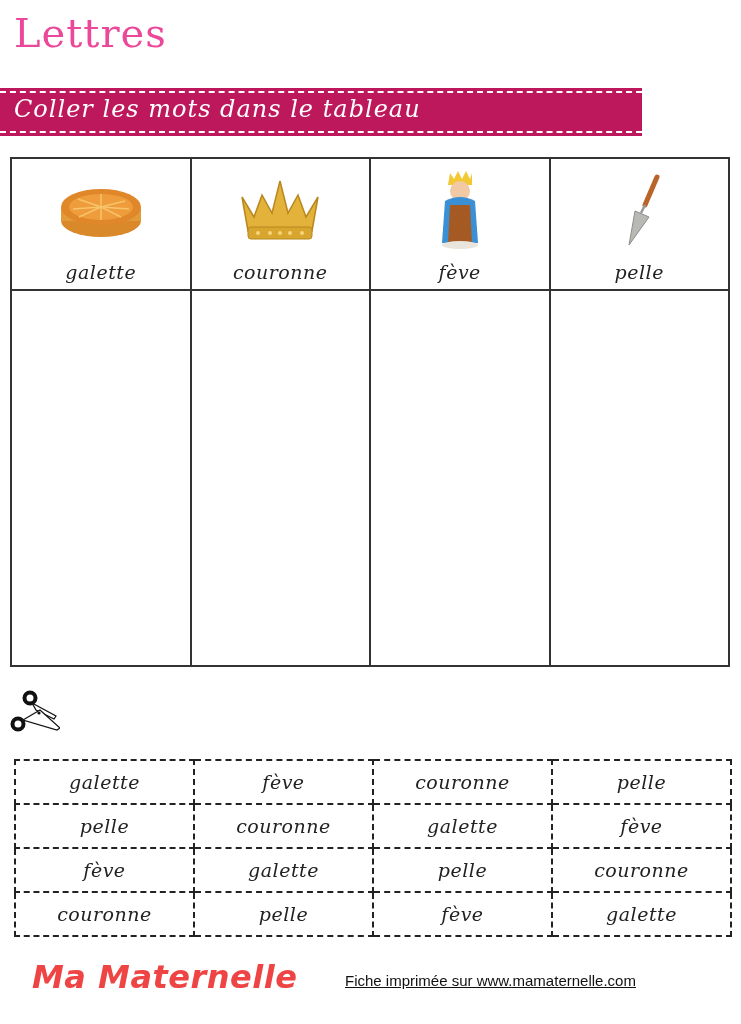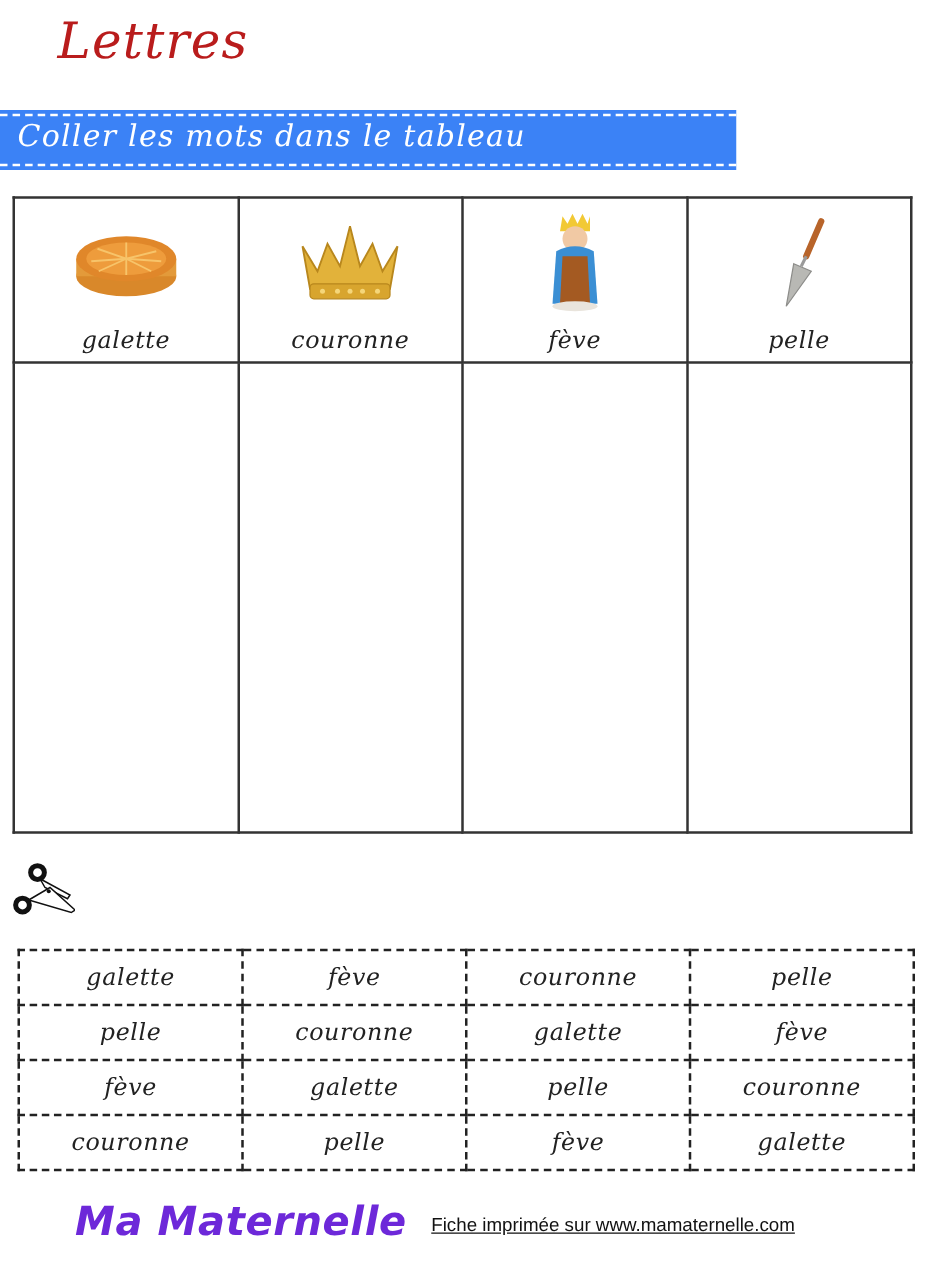--- a/index.html
+++ b/index.html
@@ -1,29 +1,28 @@
 <!DOCTYPE html>
 <html><head>
   <meta charset="utf-8">
   <style>
     * { box-sizing: border-box; margin: 0; padding: 0; }
     html, body { width: 741px; height: 1024px; background: #ffffff; overflow: hidden; }
     body { position: relative; font-family: "DejaVu Serif", serif; color: #111; }
 
     .title {
       position: absolute; left: 14px; top: 10px;
-      font-family: "DejaVu Serif", serif; font-style: italic;
-      font-size: 40px; color: #b91c1c; letter-spacing: 1px;
+      font-family: "DejaVu Serif", serif; 
+      font-size: 40px; color: #ec4899; letter-spacing: 1px;
       font-weight: normal;
-      margin-left: 32px;
     }
 
     .banner {
-      position: absolute; left: 0; top: 88px; width: 589px; height: 48px;
-      background: #3b82f6;
+      position: absolute; left: 0; top: 88px; width: 642px; height: 48px;
+      background: #be185d;
     }
     .banner .dash-top, .banner .dash-bottom {
       position: absolute; left: 0; right: 0; height: 0;
       border-top: 2px dashed #ffffff;
     }
     .banner .dash-top { top: 3px; }
     .banner .dash-bottom { bottom: 3px; }
     .banner .banner-text {
       position: absolute; left: 14px; top: 7px;
       font-family: "DejaVu Serif", serif; font-style: italic;
@@ -52,21 +51,21 @@
     }
     .cut-table td {
       border: 2px dashed #222; height: 44px; text-align: center; vertical-align: middle;
       font-family: "DejaVu Serif", serif; font-style: italic; font-size: 19px; color: #222;
       letter-spacing: 0.5px;
     }
 
     .footer-logo {
       position: absolute; left: 32px; top: 958px;
       font-family: "DejaVu Sans", sans-serif; font-style: italic; font-weight: bold;
-      font-size: 32px; color: #6d28d9; letter-spacing: 0.5px; margin-left: 28px;
+      font-size: 32px; color: #ef4444; letter-spacing: 0.5px;
     }
     .footer-note {
       position: absolute; left: 345px; top: 972px;
       font-family: "Liberation Sans", sans-serif; font-size: 15px; color: #111; text-decoration: underline;
     }
   </style>
 </head>
 <body>
 
 <h1 class="title">Lettres</h1>

